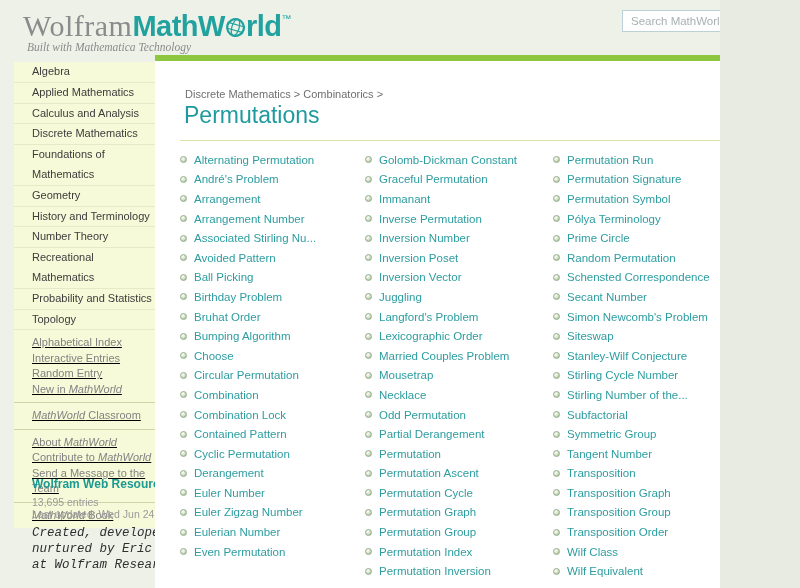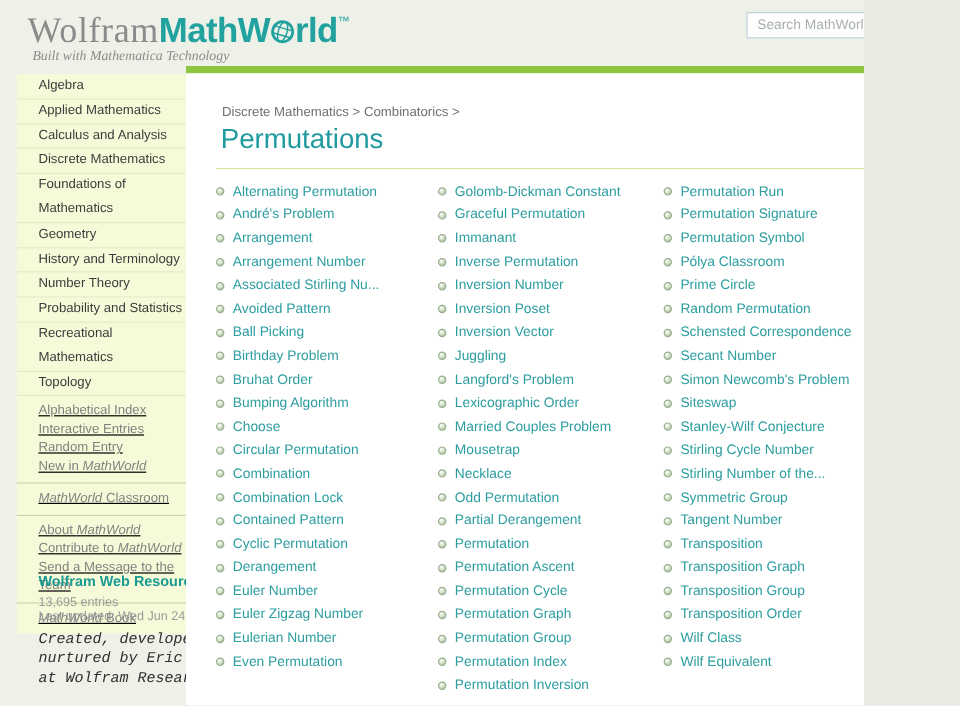--- a/index.html
+++ b/index.html
@@ -72,22 +72,22 @@
   <div class="sidebar">
     <div>
         <div class="sb-cat">Algebra</div>
         <div class="sb-cat">Applied Mathematics</div>
         <div class="sb-cat">Calculus and Analysis</div>
         <div class="sb-cat">Discrete Mathematics</div>
         <div class="sb-cat">Foundations of Mathematics</div>
         <div class="sb-cat">Geometry</div>
         <div class="sb-cat">History and Terminology</div>
         <div class="sb-cat">Number Theory</div>
+        <div class="sb-cat">Recreational Mathematics</div>
         <div class="sb-cat">Probability and Statistics</div>
-        <div class="sb-cat">Recreational Mathematics</div>
         <div class="sb-cat">Topology</div>
       </div>
     <div>
         <div class="sb-group">
           <div class="sb-link">Alphabetical Index</div>
           <div class="sb-link">Interactive Entries</div>
           <div class="sb-link">Random Entry</div>
           <div class="sb-link">New in <em>MathWorld</em></div>
         </div>
         <div class="sb-group">
@@ -303,21 +303,21 @@
           <div class="link-row">
             <span class="bullet"></span>
             <span class="term-link">Permutation Signature</span>
           </div>
           <div class="link-row">
             <span class="bullet"></span>
             <span class="term-link">Permutation Symbol</span>
           </div>
           <div class="link-row">
             <span class="bullet"></span>
-            <span class="term-link">Pólya Classroom</span>
+            <span class="term-link">Pólya Terminology</span>
           </div>
           <div class="link-row">
             <span class="bullet"></span>
             <span class="term-link">Prime Circle</span>
           </div>
           <div class="link-row">
             <span class="bullet"></span>
             <span class="term-link">Random Permutation</span>
           </div>
           <div class="link-row">
@@ -340,20 +340,24 @@
             <span class="bullet"></span>
             <span class="term-link">Stanley-Wilf Conjecture</span>
           </div>
           <div class="link-row">
             <span class="bullet"></span>
             <span class="term-link">Stirling Cycle Number</span>
           </div>
           <div class="link-row">
             <span class="bullet"></span>
             <span class="term-link">Stirling Number of the...</span>
+          </div>
+          <div class="link-row">
+            <span class="bullet"></span>
+            <span class="term-link">Subfactorial</span>
           </div>
           <div class="link-row">
             <span class="bullet"></span>
             <span class="term-link">Symmetric Group</span>
           </div>
           <div class="link-row">
             <span class="bullet"></span>
             <span class="term-link">Tangent Number</span>
           </div>
           <div class="link-row">

